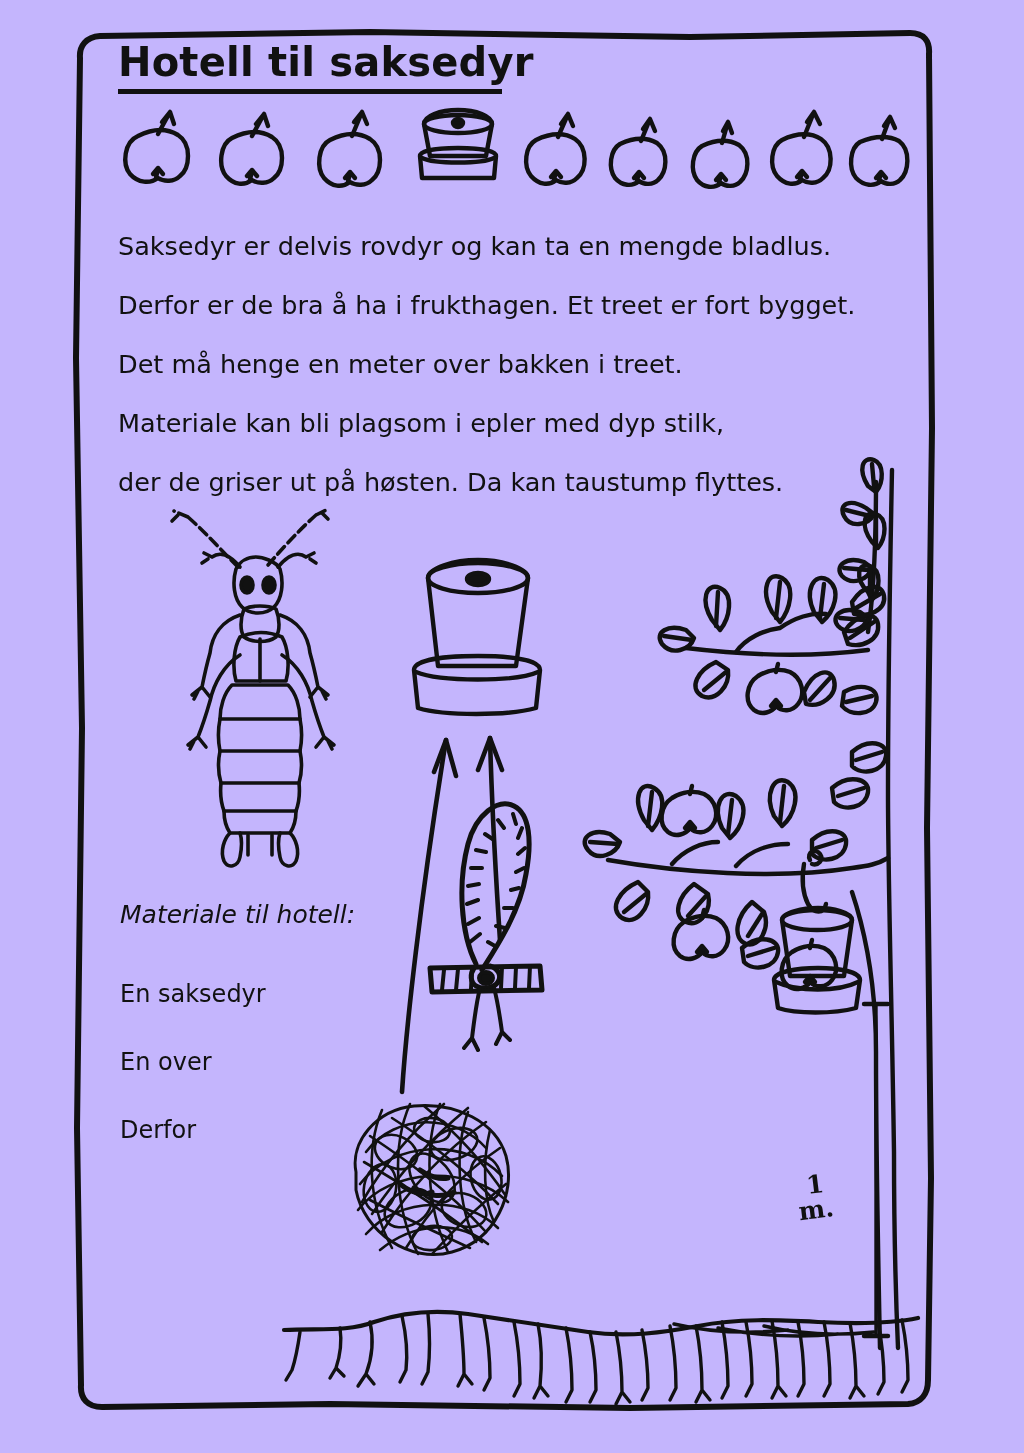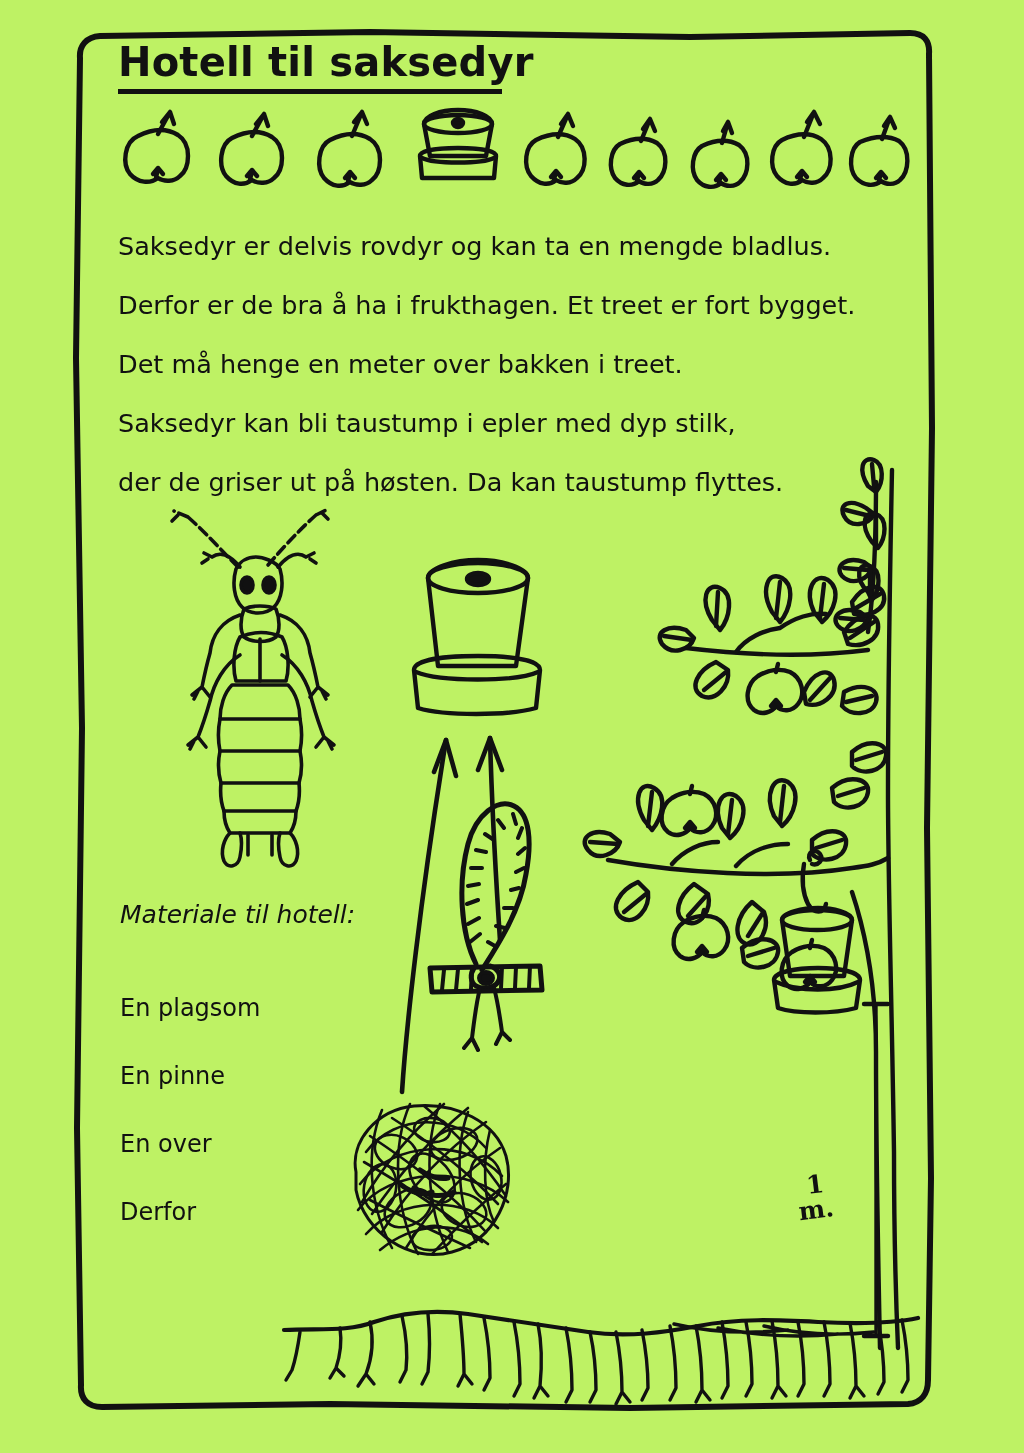--- a/index.html
+++ b/index.html
@@ -11,21 +11,21 @@
     width: 1024px;
     height: 1453px;
     position: relative;
     font-family: "DejaVu Sans", sans-serif;
     color: #111111;
     overflow: hidden;
   }
   #page {
     position: absolute;
     inset: 0;
-    background: #bef264;
+    background: #c4b5fd;
   }
   
   .frame {
     position: absolute;
     left: 70px;
     top: 28px;
     width: 868px;
     height: 1386px;
   }
   .frame svg { display: block; width: 100%; height: 100%; overflow: visible; }
@@ -78,21 +78,21 @@
   
   .materials {
     position: absolute;
     left: 120px;
     top: 900px;
     width: 300px;
   }
   .materials-heading {
     font-size: 25px;
     font-style: italic;
-    margin-bottom: 65px;
+    margin-bottom: 51px;
     white-space: nowrap;
   }
   .material-item {
     font-size: 24px;
     margin-bottom: 40px;
     white-space: nowrap;
   }
 
   
   .draw {
@@ -205,21 +205,21 @@
         <path d="M37 73 L39 64 M39 64 L34 70 M39 64 L44 70"></path>
         <path d="M40 31 L48 9 M48 9 L42 18 M48 9 L53 20"></path>
       </g>
     </svg>
   </div>
 
   <div class="body-text">
     <div class="body-line">Saksedyr er delvis rovdyr og kan ta en mengde bladlus.</div>
     <div class="body-line">Derfor er de bra å ha i frukthagen. Et treet er fort bygget.</div>
     <div class="body-line">Det må henge en meter over bakken i treet.</div>
-    <div class="body-line">Saksedyr kan bli taustump i epler med dyp stilk,</div>
+    <div class="body-line">Materiale kan bli plagsom i epler med dyp stilk,</div>
     <div class="body-line">der de griser ut på høsten. Da kan taustump flyttes.</div>
   </div>
 
   <div class="draw earwig">
     <svg viewBox="0 0 224 372" fill="none" stroke="#111111" stroke-width="3.6" stroke-linecap="round" stroke-linejoin="round">
 
       <path d="M90 72 C74 56 58 38 40 22 M40 22 L26 16 M30 20 L24 26" stroke-dasharray="10 5"></path>
       <path d="M120 70 C134 54 150 36 168 20 M168 20 L180 14 M174 18 L180 24" stroke-dasharray="10 5"></path>
 
       <path d="M88 74 C84 88 86 104 94 112 C102 120 118 120 126 112
@@ -537,19 +537,18 @@
     </svg>
   </div>
 
   <div class="metre-label">
     <span>1</span>
     <span class="unit">m.</span>
   </div>
 
   <div class="materials">
     <div class="materials-heading">Materiale til hotell:</div>
-    <div class="material-item">En plagsom</div>
-    <div class="material-item">En pinne</div>
+    <div class="material-item">En saksedyr</div>
     <div class="material-item">En over</div>
     <div class="material-item">Derfor</div>
   </div>
 
 </div>
 
 </body></html>

